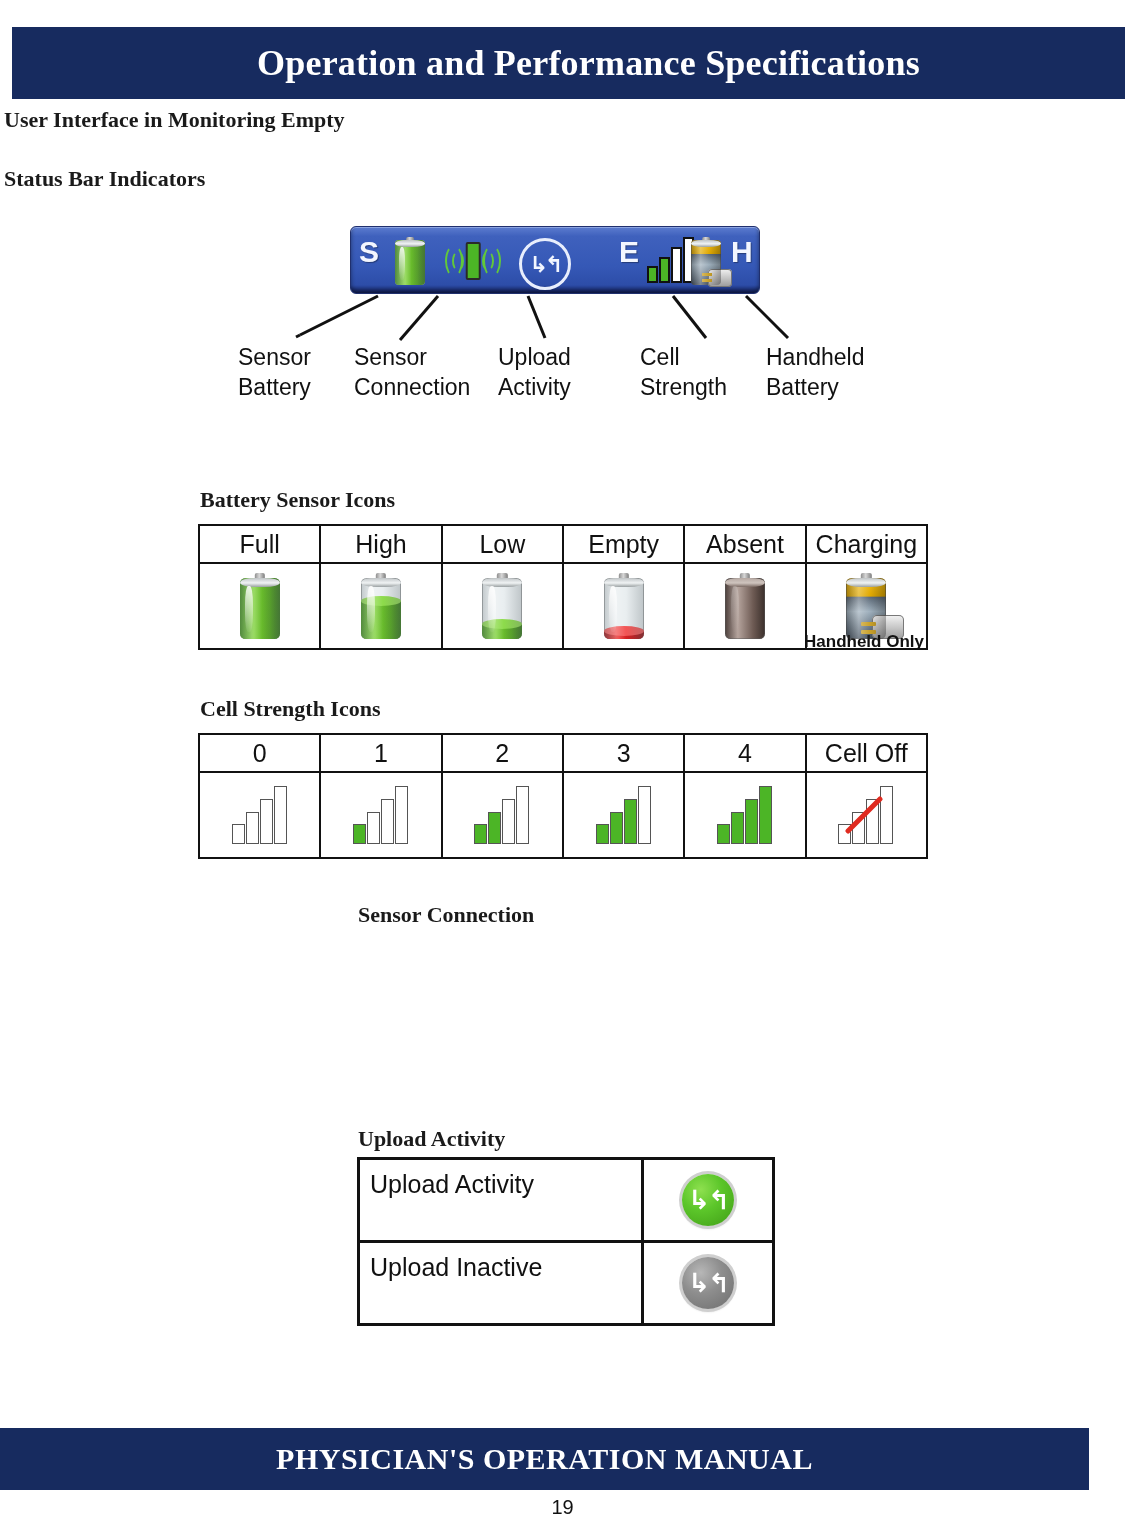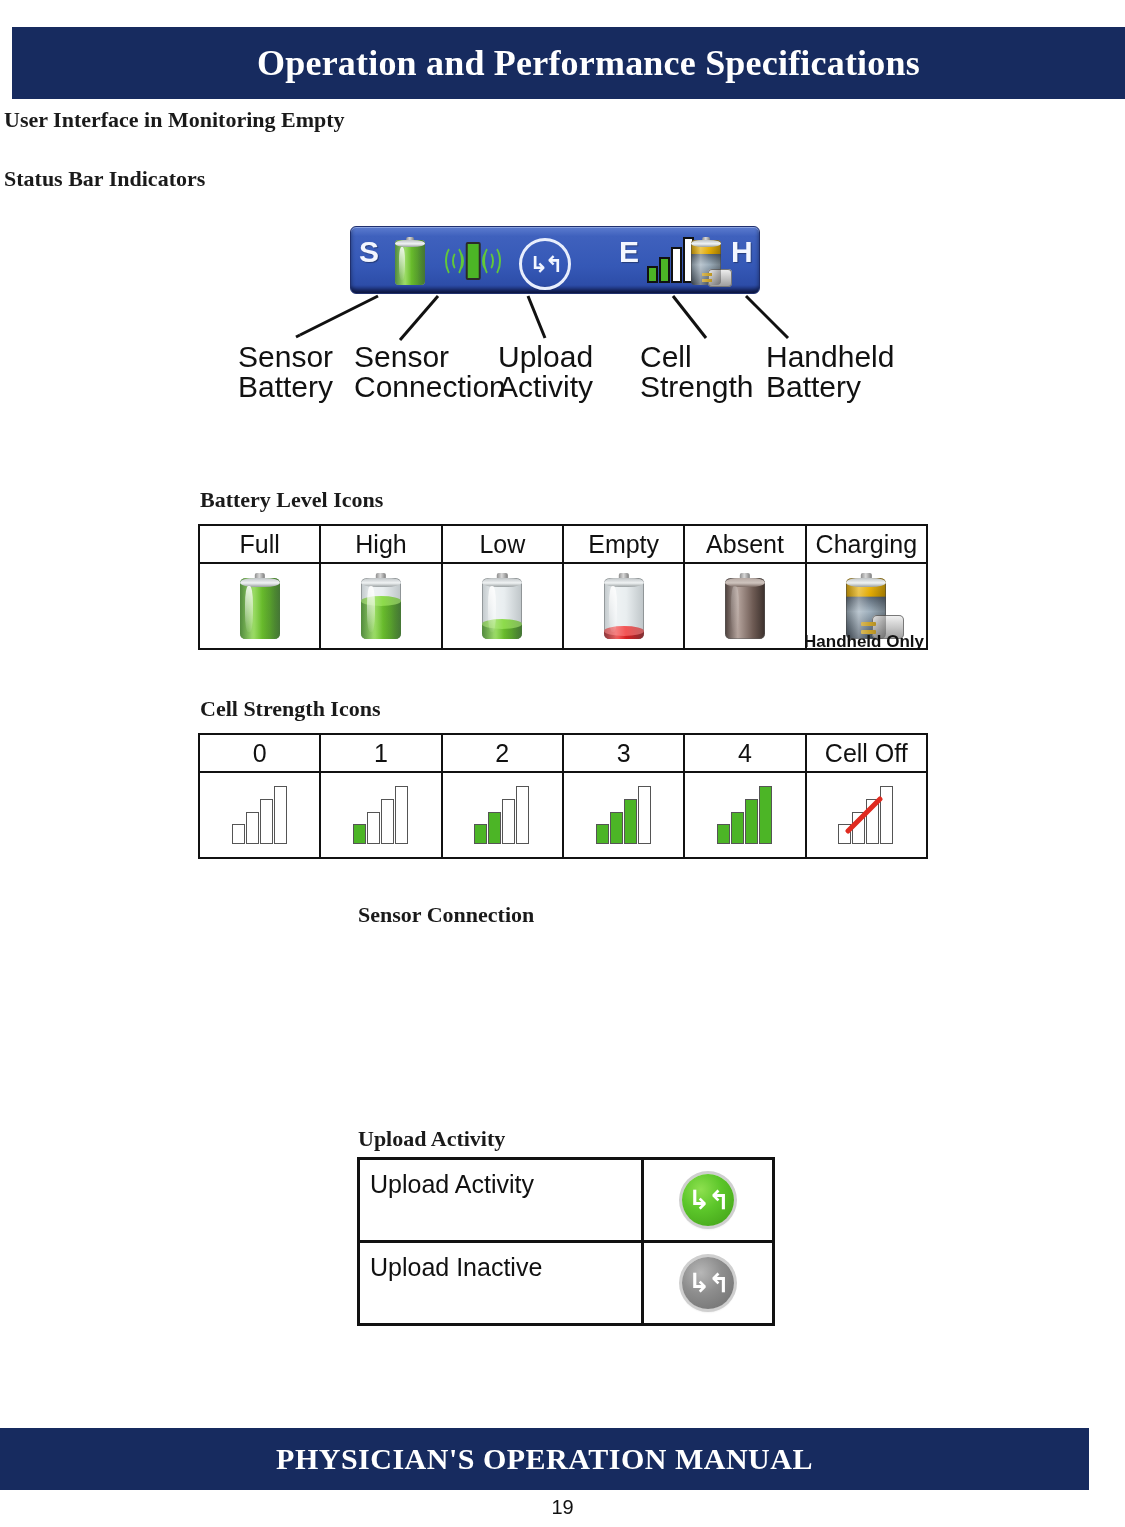--- a/index.html
+++ b/index.html
@@ -255,21 +255,21 @@
   
   .callout-svg {
     position: absolute;
     left: 0; top: 280px;
     width: 1125px; height: 130px;
     pointer-events: none;
   }
   .callout-label {
     position: absolute;
     font-family: "Liberation Sans", sans-serif;
-    font-size: 30px;
+    font-size: 23px;
     line-height: 30px;
     color: #111111;
     white-space: pre-line;
   }
   #c-sensor-battery   { left: 238px; top: 342px; }
   #c-sensor-conn      { left: 354px; top: 342px; }
   #c-upload-activity  { left: 498px; top: 342px; }
   #c-cell-strength    { left: 640px; top: 342px; }
   #c-handheld-battery { left: 766px; top: 342px; }
 
@@ -415,21 +415,21 @@
 Battery</div>
 <div class="callout-label" id="c-sensor-conn">Sensor
 Connection</div>
 <div class="callout-label" id="c-upload-activity">Upload
 Activity</div>
 <div class="callout-label" id="c-cell-strength">Cell
 Strength</div>
 <div class="callout-label" id="c-handheld-battery">Handheld
 Battery</div>
 
-<div class="sec-head" id="h-battery">Battery Level Icons</div>
+<div class="sec-head" id="h-battery">Battery Sensor Icons</div>
 
 <table class="icons-table" id="battery-table">
   <tbody>
       <tr>
     <th>Full</th>
     <th>High</th>
     <th>Low</th>
     <th>Empty</th>
     <th>Absent</th>
     <th>Charging</th>

